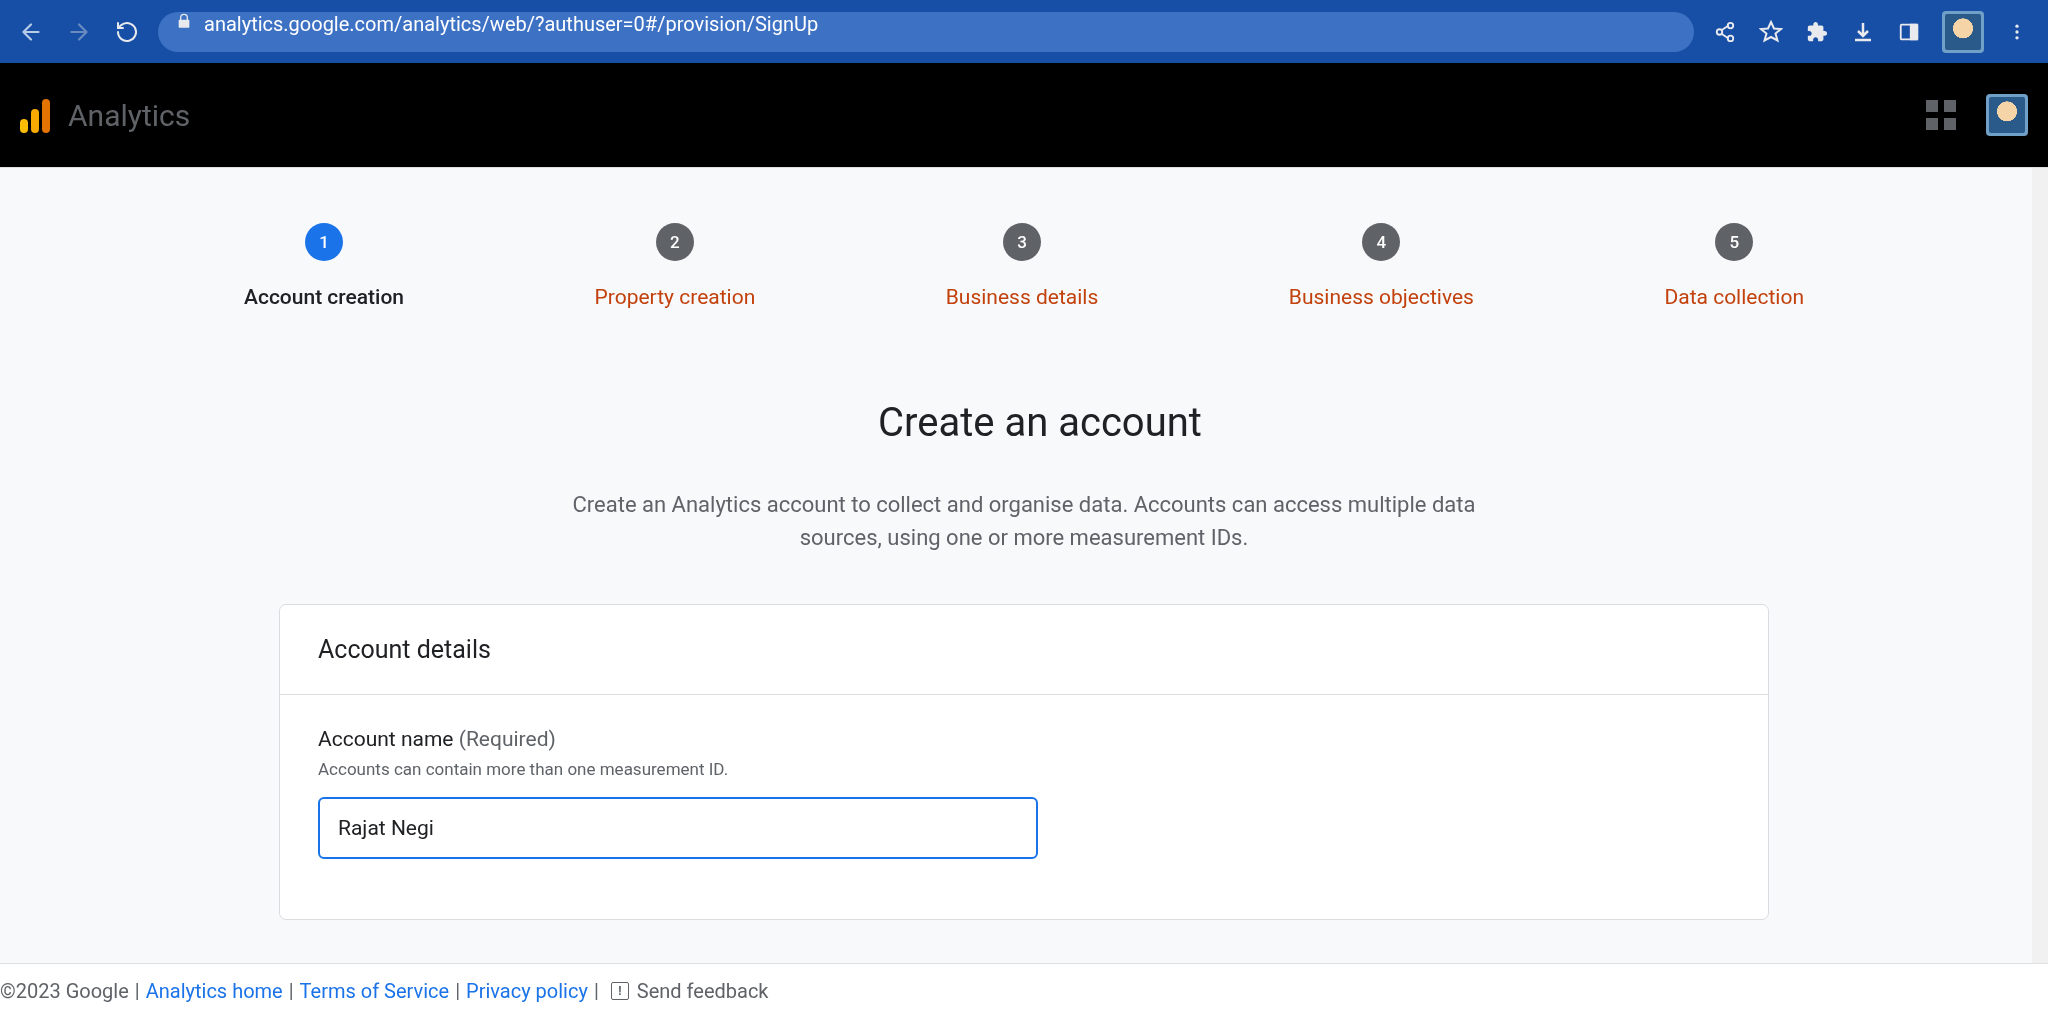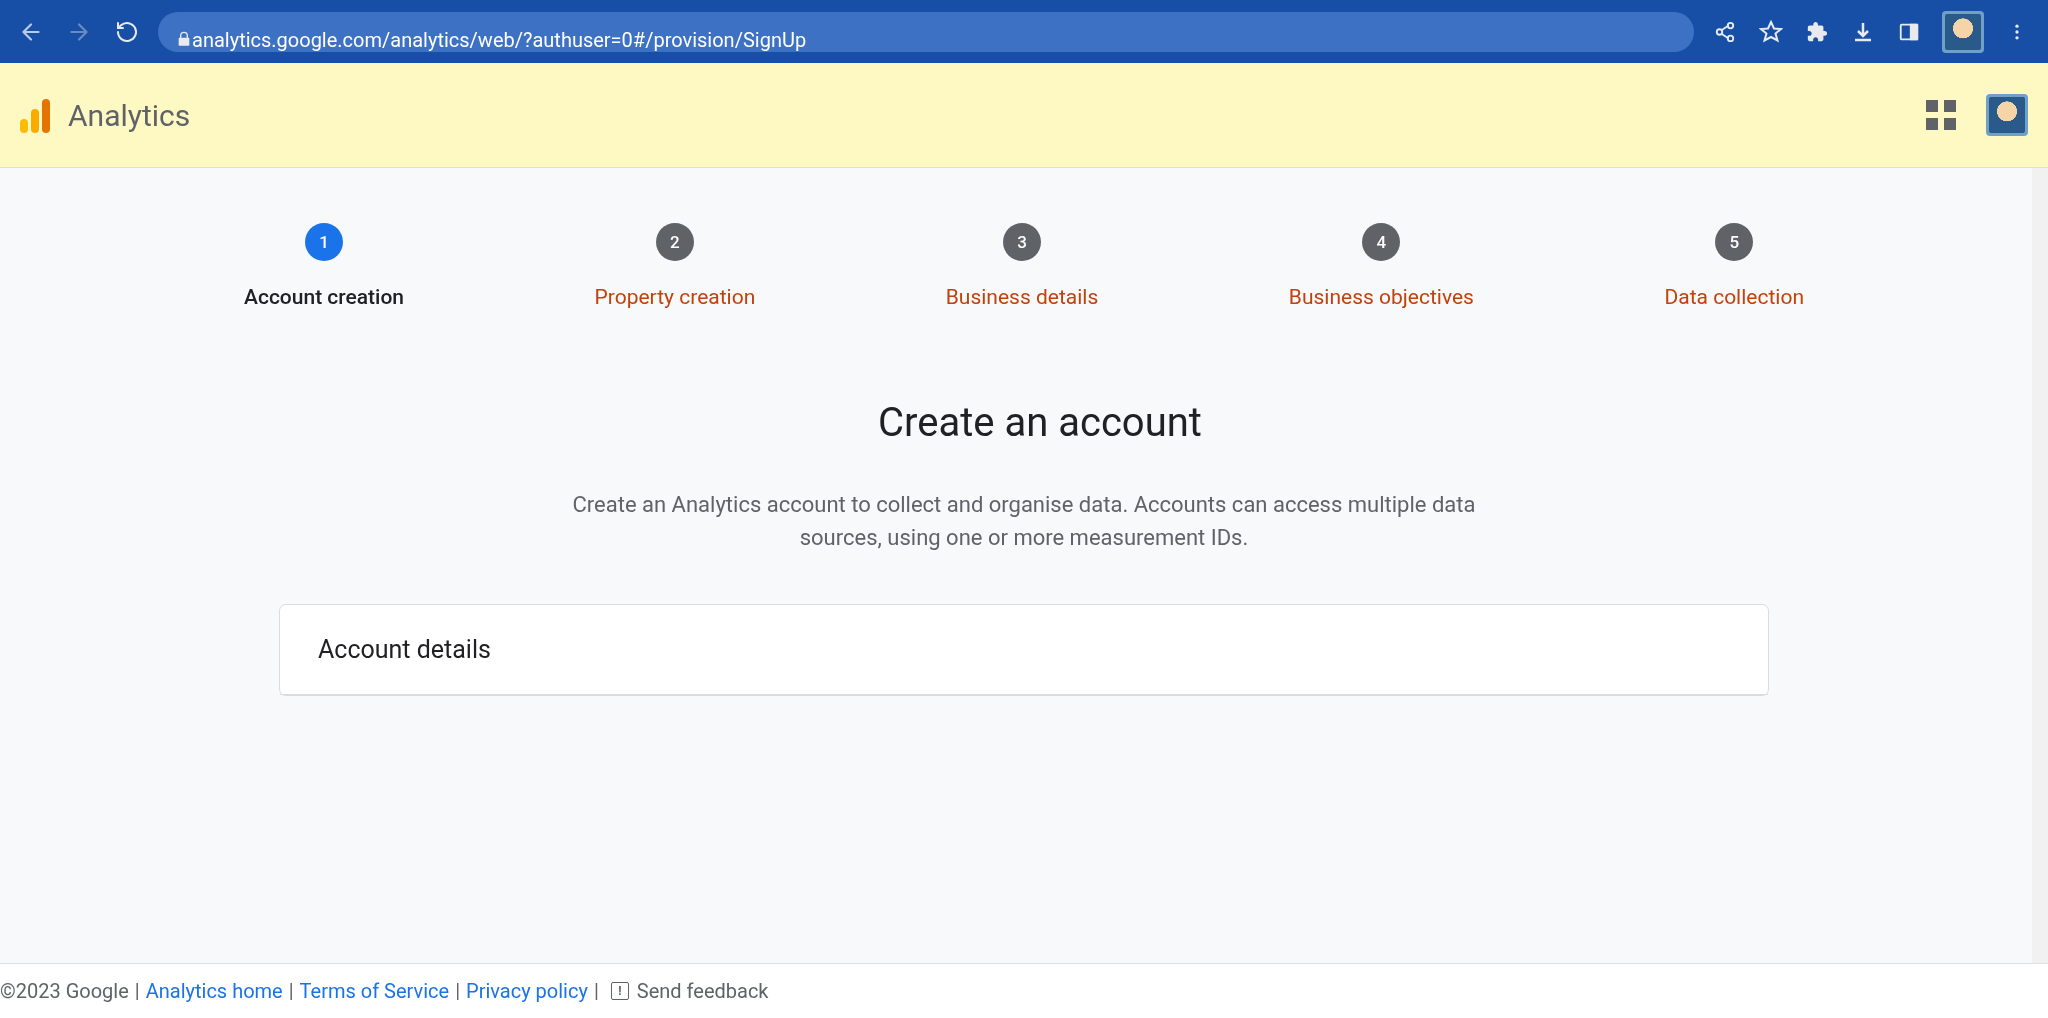--- a/index.html
+++ b/index.html
@@ -1,26 +1,26 @@
 <!DOCTYPE html>
 <html><head>
   <meta charset="utf-8">
   <style>
     * { margin: 0; padding: 0; box-sizing: border-box; }
     body { font-family: 'Google Sans', Roboto, Arial, sans-serif; background: #fff; width: 2048px; height: 1018px; overflow: hidden; }
     
     .browser-bar { background: #174ea6; height: 63px; display: flex; align-items: center; padding: 0 18px; gap: 18px; }
     .browser-nav { display: flex; gap: 22px; align-items: center; }
     .br-icon { width: 26px; height: 26px; display: flex; align-items: center; justify-content: center; cursor: pointer; }
-    .address-wrap { flex: 1; background: #3c71c4; border-radius: 22px; height: 40px; display: flex; align-items: flex-end; padding: 0 18px; }
+    .address-wrap { flex: 1; background: #3c71c4; border-radius: 22px; height: 40px; display: flex; align-items: flex-start; padding: 0 18px; gap: 12px; }
     .lock-ic { color: #e8eaed; }
     .url-txt { color: #fff; font-size: 20px; font-weight: 400; }
     .browser-actions { display: flex; gap: 20px; align-items: center; }
     
-    .app-header { height: 104px; background: #fef9c3; display: flex; align-items: center; padding: 0 20px; justify-content: space-between; border: none; }
+    .app-header { height: 104px; background: #000000; display: flex; align-items: center; padding: 0 20px; justify-content: space-between; border: none; }
     .logo-wrap { display: flex; align-items: center; gap: 18px; }
     .ga-logo { display: flex; align-items: flex-end; gap: 3px; height: 36px; }
     .bar1 { width: 8px; height: 14px; background: #fbbc04; border-radius: 4px; }
     .bar2 { width: 8px; height: 24px; background: #f9ab00; border-radius: 4px; }
     .bar3 { width: 8px; height: 34px; background: #e37400; border-radius: 4px; }
     .app-title { font-size: 30px; color: #5f6368; font-weight: 400; }
     .hdr-actions { display: flex; gap: 30px; align-items: center; }
     .apps-grid { width: 30px; height: 30px; display: grid; grid-template-columns: 1fr 1fr; gap: 6px; }
     .apps-grid span { background: #5f6368; width: 100%; height: 100%; }
     .avatar { width: 42px; height: 42px; border-radius: 4px; background: #70a0c8; position: relative; overflow: hidden; }
@@ -182,20 +182,27 @@
       <div class="step-circle inactive">5</div>
       <div class="step-label inactive">Data collection</div>
     </div>
   </div>
 
   <h1 class="main-title">Create an account</h1>
   <p class="main-desc">Create an Analytics account to collect and organise data. Accounts can access multiple data sources, using one or more measurement IDs.</p>
 
   <div class="card">
     <div class="card-header">Account details</div>
+    <div class="card-body">
+      <div class="field-label">
+        <span>Account name</span><span class="req"> (Required)</span>
+      </div>
+      <div class="field-hint">Accounts can contain more than one measurement ID.</div>
+      <input type="text" class="text-input" value="Rajat Negi" style="">
+    </div>
   </div>
 
   <div class="footer">
     <span class="txt">©2023 Google</span>
     <span class="sep"> | </span>
     <a class="link">Analytics home</a>
     <span class="sep"> | </span>
     <a class="link">Terms of Service</a>
     <span class="sep"> | </span>
     <a class="link">Privacy policy</a>

